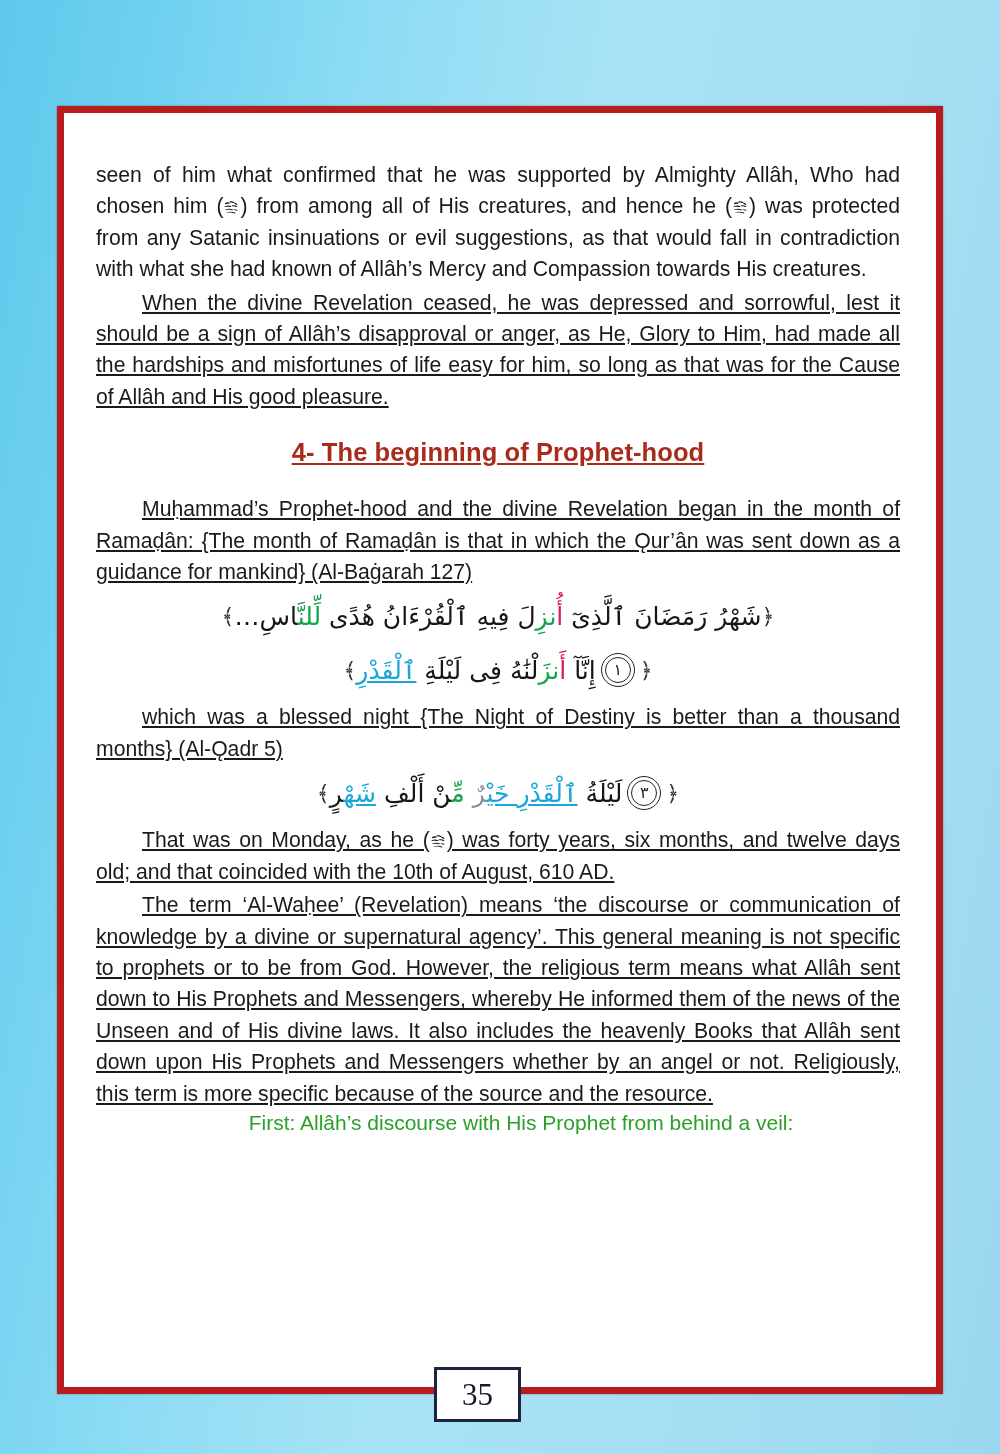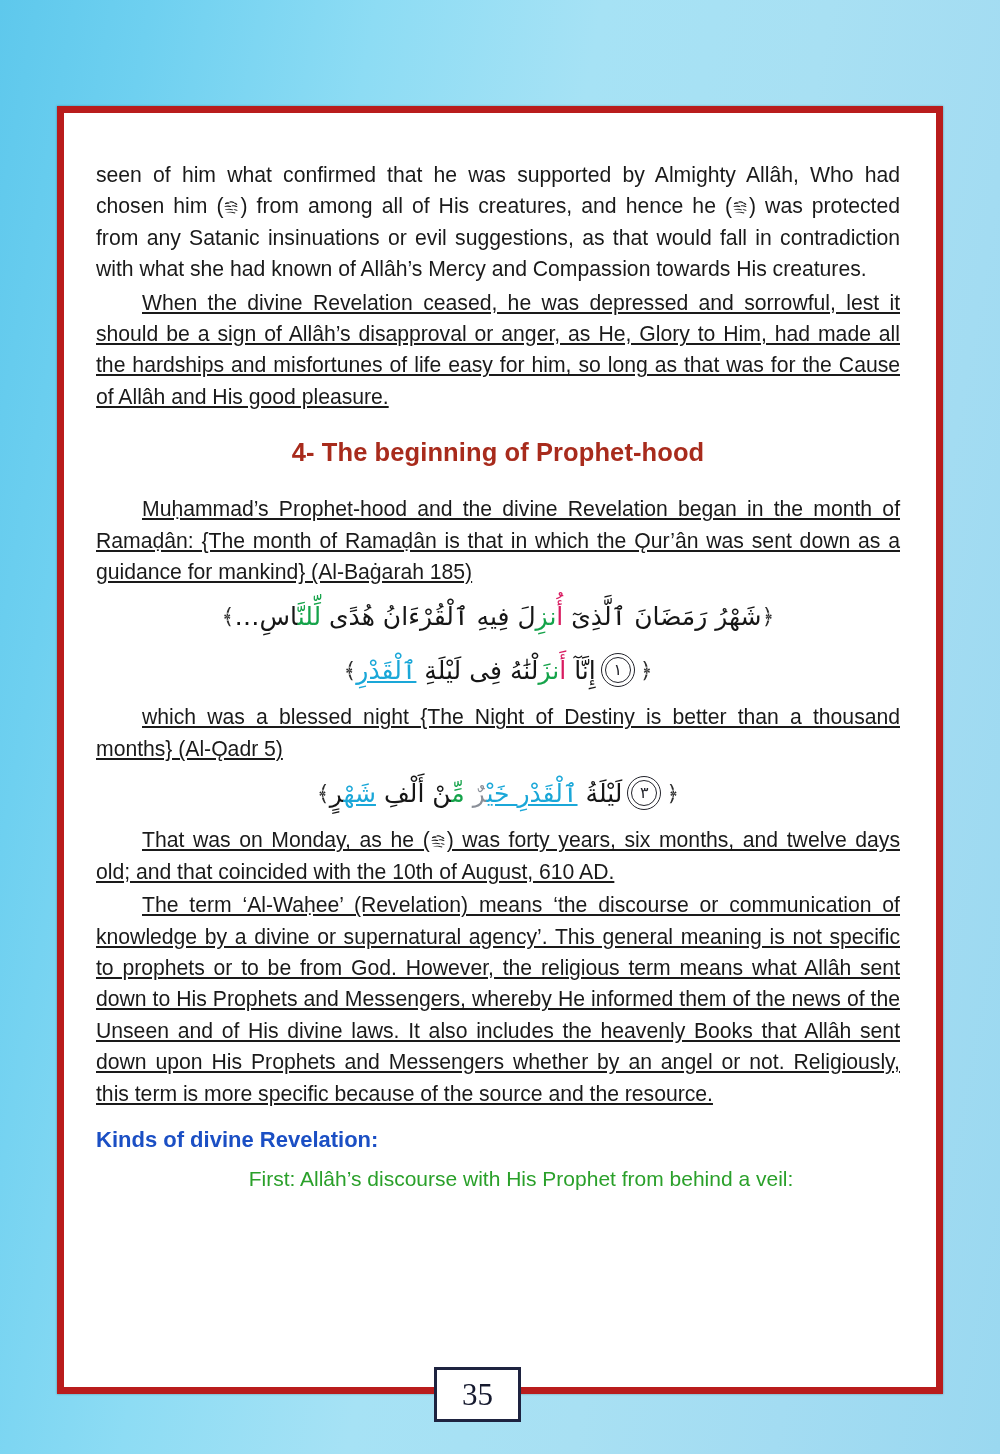--- a/index.html
+++ b/index.html
@@ -57,20 +57,21 @@
   .para.indent { text-indent: 46px; text-decoration: underline; }
 
   
   .section-heading {
     font-size: 25.5px;
     font-weight: bold;
     color: #a82b1c;
     text-align: center;
     margin: 26px 0 26px 0;
     letter-spacing: 0.1px;
+    text-decoration: underline;
   }
   .section-heading.second { margin: 30px 0 30px 0; }
 
   .sub-heading-blue {
     font-size: 22px;
     font-weight: bold;
     color: #1b4fc4;
     margin: 18px 0 14px 0;
     text-align: left;
   }
@@ -193,21 +194,21 @@
               <path d="M2.4 10.3c2.4-.9 5-.9 7.4.1.4.2.3.8-.1.9-1.2.1-2.3-.4-3.5-.5-1.3-.2-2.6-.1-3.8.1z"></path>
               <path d="M10.6 10.2c1.3-.2 2.6.1 3.7.8.4.3.2.9-.3.8-.9-.2-1.7-.7-2.6-.9-.3-.1-.6-.1-.8-.1z"></path>
               <path d="M3.4 13.2c2.9-.8 5.9-.7 8.7.4.4.2.3.8-.2.8-1.4-.1-2.7-.6-4.1-.8-1.5-.2-3-.2-4.4-.1z"></path>
             </g>
           </svg></span><span>) was protected from any Satanic insinuations or evil suggestions, as that would fall in contradiction with what she had known of Allâh’s Mercy and Compassion towards His creatures.</span></p>
 
     <p class="para indent">When the divine Revelation ceased, he was depressed and sorrowful, lest it should be a sign of Allâh’s disapproval or anger, as He, Glory to Him, had made all the hardships and misfortunes of life easy for him, so long as that was for the Cause of Allâh and His good pleasure.</p>
 
     <h2 class="section-heading">4- The beginning of Prophet-hood</h2>
 
-    <p class="para indent">Muḥammad’s Prophet-hood and the divine Revelation began in the month of Ramaḍân: {The month of Ramaḍân is that in which the Ǫur’ân was sent down as a guidance for mankind} (Al-Baġarah 185)</p>
+    <p class="para indent">Muḥammad’s Prophet-hood and the divine Revelation began in the month of Ramaḍân: {The month of Ramaḍân is that in which the Ǫur’ân was sent down as a guidance for mankind} (Al-Baġarah 127)</p>
 
     <div class="verse">
       <span class="orn">﴿</span><span><span>شَهْرُ رَمَضَانَ </span><span>ٱلَّذِىٓ</span><span class="tj-red"> أُ</span><span class="tj-green">نزِ</span><span>لَ فِيهِ </span><span>ٱلْقُرْءَانُ</span><span> هُدًى </span><span class="tj-green">لِّلنَّ</span><span>اسِ</span></span><span>…</span><span class="orn">﴾</span>
     </div>
 
 
     <div class="verse">
       <span class="orn">﴿</span><span class="vnum"><span class="ring"></span><span class="num">١</span></span><span><span>إِنَّآ</span><span class="tj-red"> أَ</span><span class="tj-green">نزَ</span><span>لْنَٰهُ</span><span> فِى </span><span>لَيْلَةِ </span><span class="tj-blue">ٱلْقَدْرِ</span></span><span class="orn">﴾</span>
     </div>
 
@@ -227,21 +228,20 @@
               <path d="M8.8 6.4c1.9-.5 3.8-.2 5.4.8.4.3.2.9-.3.9-1-.1-1.9-.6-2.9-.8-.7-.1-1.5-.2-2.2-.1z"></path>
               <path d="M2.4 10.3c2.4-.9 5-.9 7.4.1.4.2.3.8-.1.9-1.2.1-2.3-.4-3.5-.5-1.3-.2-2.6-.1-3.8.1z"></path>
               <path d="M10.6 10.2c1.3-.2 2.6.1 3.7.8.4.3.2.9-.3.8-.9-.2-1.7-.7-2.6-.9-.3-.1-.6-.1-.8-.1z"></path>
               <path d="M3.4 13.2c2.9-.8 5.9-.7 8.7.4.4.2.3.8-.2.8-1.4-.1-2.7-.6-4.1-.8-1.5-.2-3-.2-4.4-.1z"></path>
             </g>
           </svg></span><span>) was forty years, six months, and twelve days old; and that coincided with the 10th of August, 610 AD.</span></p>
 
 
     <p class="para indent">The term ‘Al-Waḥee’ (Revelation) means ‘the discourse or communication of knowledge by a divine or supernatural agency’. This general meaning is not specific to prophets or to be from God. However, the religious term means what Allâh sent down to His Prophets and Messengers, whereby He informed them of the news of the Unseen and of His divine laws. It also includes the heavenly Books that Allâh sent down upon His Prophets and Messengers whether by an angel or not. Religiously, this term is more specific because of the source and the resource.</p>
 
-    <h3 class="sub-heading-blue">Kinds of divine Revelation:</h3>
 
     <div class="sub-heading-green">First: Allâh’s discourse with His Prophet from behind a veil:</div>
 
   </div>
 </div>
 
 <div class="page-number-box">
   <span>35</span>
 </div>
 

